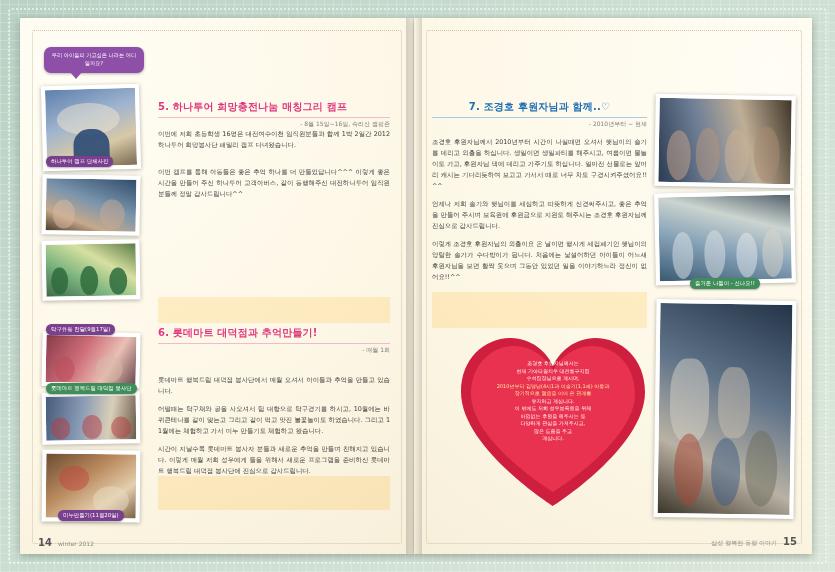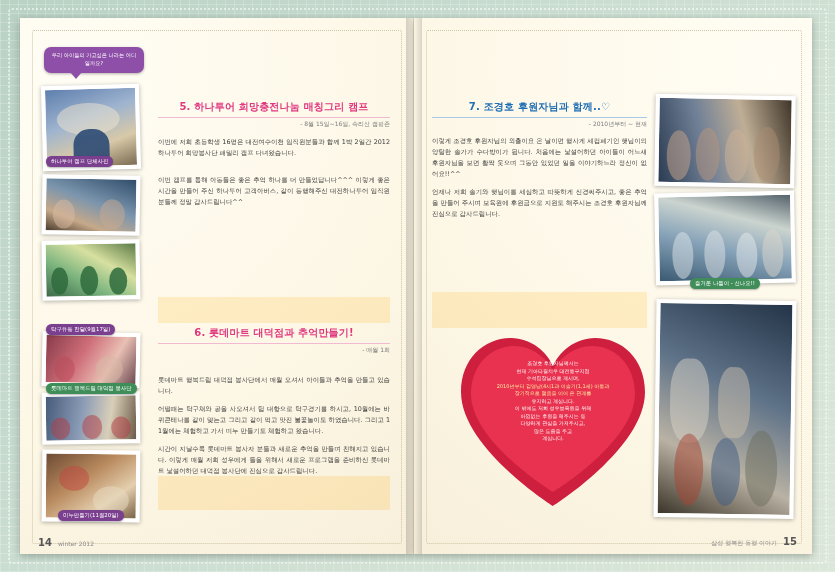--- a/index.html
+++ b/index.html
@@ -182,44 +182,45 @@
   </div>
 
   <div class="bubble">우리 아이들의 가고싶은 나라는 어디일까요?</div>
 
   <div class="cap purple" style="left:46px;top:156px;">하나투어 캠프 단체사진</div>
   <div class="cap purple" style="left:46px;top:324px;">탁구유동 한달(9월17일)</div>
   <div class="cap green" style="left:46px;top:383px;">롯데마트 행복드림 대덕점 봉사단</div>
   <div class="cap purple" style="left:58px;top:510px;">미누만들기(11월20일)</div>
 
   <div style="position:absolute;left:158px;top:100px;width:232px;">
-    <div class="h-pink" style="text-align:center;">5. 하나투어 희망충전나눔 매칭그리 캠프</div>
+    <div class="h-pink" style="">5. 하나투어 희망충전나눔 매칭그리 캠프</div>
     <div class="h-rule"></div>
     <div class="byline">- 8월 15일~16일, 속리산 캠핑존</div>
-    <div class="body-txt" style="margin-top:8px;">이번에 저희 초등학생 16명은 대전여수이천 임직원분들과 함께 1박 2일간 2012 하나투어 희망봉사단 패밀리 캠프 다녀왔습니다.</div>
+    <div class="body-txt" style="">이번에 저희 초등학생 16명은 대전여수이천 임직원분들과 함께 1박 2일간 2012 하나투어 희망봉사단 패밀리 캠프 다녀왔습니다.</div>
     <div class="body-txt" style="margin-top:16px;">이번 캠프를 통해 아동들은 좋은 추억 하나를 더 만들었답니다^^^ 이렇게 좋은 시간을 만들어 주신 하나투어 고객아버스, 같이 동행해주신 대전하나투어 임직원분들께 정말 감사드립니다^^</div>
     <div style="position:absolute;left:0;top:197px;width:232px;height:26px;background:#ffe8b0;opacity:.55;mix-blend-mode:multiply;"></div>
   </div>
 
   <div style="position:absolute;left:158px;top:326px;width:232px;">
-    <div class="h-pink" style="text-align:center;">6. 롯데마트 대덕점과 추억만들기!</div>
+    <div class="h-pink" style="">6. 롯데마트 대덕점과 추억만들기!</div>
     <div class="h-rule"></div>
     <div class="byline">- 매월 1회</div>
     <div class="body-txt" style="margin-top:20px;">롯데마트 행복드림 대덕점 봉사단에서 매월 오셔서 아이들과 추억을 만들고 있습니다.</div>
     <div class="body-txt" style="margin-top:7px;">어떨때는 탁구채와 공을 사오셔서 팀 대항으로 탁구경기를 하시고, 10월에는 바퀴큰테나를 같이 맞는고 그리고 같이 먹고 맛진 불꽃놀이도 하였습니다. 그리고 11월에는 체험하고 가서 미누 만들기도 체험하고 왔습니다.</div>
-    <div class="body-txt" style="margin-top:7px;">시간이 지날수록 롯데마트 봉사자 분들과 새로운 추억을 만들며 친해지고 있습니다. 이렇게 매월 저희 성우에게 들을 위해서 새로운 프로그램을 준비하신 롯데마트 낯설어하던 대덕점 봉사단에 진심으로 감사드립니다.</div>
+    <div class="body-txt" style="margin-top:7px;">시간이 지날수록 롯데마트 봉사자 분들과 새로운 추억을 만들며 친해지고 있습니다. 이렇게 매월 저희 성우에게 들을 위해서 새로운 프로그램을 준비하신 롯데마트 행복드림 대덕점 봉사단에 진심으로 감사드립니다.</div>
     <div style="position:absolute;left:0;top:150px;width:232px;height:34px;background:#ffe8b0;opacity:.55;mix-blend-mode:multiply;"></div>
   </div>
 
   <div style="position:absolute;left:432px;top:100px;width:215px;">
     <div class="h-blue" style="text-align:center;">7. 조경호 후원자님과 함께..♡</div>
     <div class="h-rule blue"></div>
     <div class="byline">- 2010년부터 ~ 현재</div>
+    <div class="body-txt" style="margin-top:8px;">조경호 후원자님께서 2010년부터 시간이 나실때면 오셔서 햇님이의 슬기를 데리고 외출을 하십니다. 생일이면 생일파티를 해주시고, 여름이면 물놀이도 가고, 후원자님 댁에 데리고 가주기도 하십니다. 얼마전 선물로는 앞머리 캐시는 기다리듯하여 보고고 가서서 때로 너무 차도 구경시켜주셨어요!!^^</div>
+    <div class="body-txt" style="margin-top:7px;">언제나 저희 솔기와 햇님이를 세심하고 따뜻하게 신경써주시고, 좋은 추억을 만들어 주시며 보육원에 후원금으로 지원도 해주시는 조경호 후원자님께 진심으로 감사드립니다.</div>
     <div class="body-txt" style="margin-top:7px;">이렇게 조경호 후원자님의 외출이요 온 날이면 행사게 세컴페기인 햇님이의 앙탈한 솔가가 수다방이가 됩니다. 처음에는 낯설어하던 아이들이 어느새 후원자님을 보면 활짝 웃으며 그동안 있었던 일을 이야기하느라 정신이 없어요!!^^</div>
-    <div class="body-txt" style="margin-top:7px;">언제나 저희 솔기와 햇님이를 세심하고 따뜻하게 신경써주시고, 좋은 추억을 만들어 주시며 보육원에 후원금으로 지원도 해주시는 조경호 후원자님께 진심으로 감사드립니다.</div>
     <div style="position:absolute;left:0;top:192px;width:215px;height:36px;background:#ffe8b0;opacity:.55;mix-blend-mode:multiply;"></div>
   </div>
 
   <div class="photo" style="left:655px;top:95px;width:140px;height:92px;transform:rotate(1deg);">
     <div class="inner">
         <div class="im g6"></div>
       <div class="blob" style="left:6%;top:38%;width:18%;height:60%;background:#c9a68c;"></div>
       <div class="blob" style="left:28%;top:34%;width:18%;height:64%;background:#b8957c;"></div>
       <div class="blob" style="left:50%;top:36%;width:18%;height:62%;background:#cdb196;"></div>
       <div class="blob" style="left:72%;top:32%;width:20%;height:66%;background:#a98b72;"></div>

